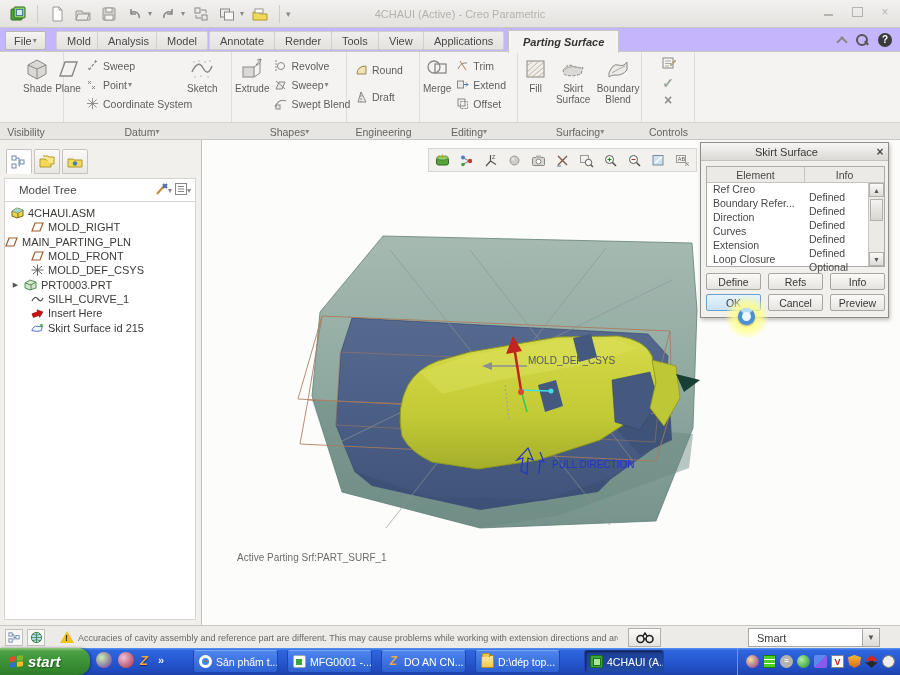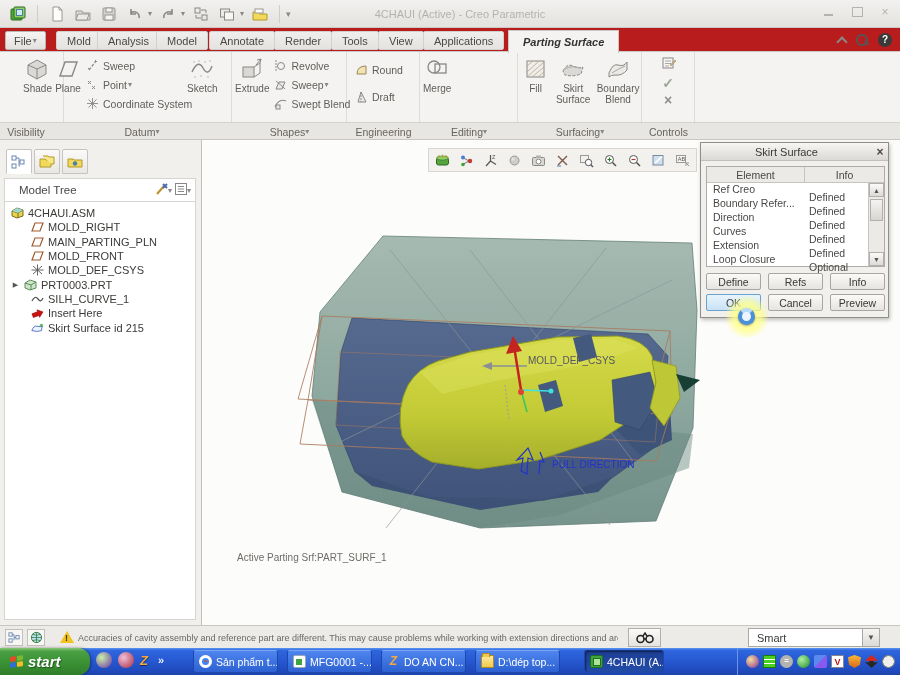--- a/index.html
+++ b/index.html
@@ -17,21 +17,21 @@
   .qsep { width:1px; height:18px; background:#cfcdc9; margin:0 3px; }
   .ddg { font-size:8px; color:#8a8886; margin-left:-3px; }
   .wtitle { position:absolute; left:0; right:0; text-align:center; color:#b4b2ae; font-size:11px; pointer-events:none;padding-left:20px; }
   .winctl { position:absolute; right:8px; top:6px; display:flex; gap:14px; }
   .wc { width:14px; height:12px; position:relative; }
   .wc-min::after { content:""; position:absolute; left:2px; bottom:2px; width:9px; height:2px; background:#b5b3af; }
   .wc-res::after { content:""; position:absolute; left:2px; top:1px; width:9px; height:8px; border:1.5px solid #b5b3af; }
   .wc-cls { color:#b5b3af; font-size:12px; line-height:12px; text-align:center; }
 
   
-  .menubar { position:absolute; left:0; top:28px; width:900px; height:24px; background:#b91c1c; border-bottom:1px solid #cbc9c5; }
+  .menubar { position:absolute; left:0; top:28px; width:900px; height:24px; background:#c4b5fd; border-bottom:1px solid #cbc9c5; }
   .filebtn { position:absolute; left:5px; top:3px; height:19px; padding:0 8px; background:linear-gradient(#f6f5f3,#e3e1de);
     border:1px solid #b9b7b3; border-radius:2px; display:flex; align-items:center; gap:4px; font-size:11px; color:#4a4846; }
   .mtab { position:absolute; top:3px; height:19px; padding:0 10px; display:flex; align-items:center;
     background:linear-gradient(#efeeec,#e5e3e0); border:1px solid #d2d0cc; border-radius:2px; color:#4a4846; }
   .mtab-active { position:absolute; top:2px; height:23px; padding:0 14px; display:flex; align-items:center;
     background:#f4f3f1; border:1px solid #c9c7c3; border-bottom:none; font-style:italic; font-weight:bold; color:#333; z-index:3; }
   .mb-icons { position:absolute; right:8px; top:5px; display:flex; gap:9px; align-items:center; }
   .chev { width:10px; height:10px; position:relative; }
   .chev::after { content:""; position:absolute; left:1px; top:3px; width:6px; height:6px; border-left:2px solid #8a8886; border-top:2px solid #8a8886; transform:rotate(45deg); }
   .mag { position:relative; width:13px; height:13px; }
@@ -369,20 +369,43 @@
   </div>
 
   <div class="rgroup" style="left:420px;width:98px;gap:2px;padding-left:3px">
     <div class="bbtn">
       <svg viewBox="0 0 24 24">
           <circle cx="9" cy="10" r="6" fill="none" stroke="#8a8886" stroke-width="1.3"></circle>
           <rect x="10" y="7" width="11" height="9" fill="none" stroke="#8a8886" stroke-width="1.3"></rect>
         </svg>
       <span>Merge</span>
     </div>
+    <div class="scol">
+      <div class="srow">
+        <svg viewBox="0 0 13 13">
+            <path d="M2 10 Q5 3 11 4" fill="none" stroke="#8a8886"></path>
+            <path d="M4 2 L10 11" stroke="#b07a4a"></path>
+          </svg>
+        <span>Trim</span>
+      </div>
+      <div class="srow">
+        <svg viewBox="0 0 13 13">
+            <rect x="1.5" y="3" width="6" height="7" fill="#eceae6" stroke="#8a8886"></rect>
+            <path d="M8 6.5 h4 M10 4.5 l2 2 -2 2" fill="none" stroke="#4a7eb0"></path>
+          </svg>
+        <span>Extend</span>
+      </div>
+      <div class="srow">
+        <svg viewBox="0 0 13 13">
+            <rect x="2" y="2" width="7" height="7" fill="none" stroke="#8a8886"></rect>
+            <rect x="4.5" y="4.5" width="7" height="7" fill="none" stroke="#8a8886" stroke-dasharray="2 1"></rect>
+          </svg>
+        <span>Offset</span>
+      </div>
+    </div>
   </div>
 
   <div class="rgroup" style="left:518px;width:124px;gap:1px;padding-left:2px">
     <div class="bbtn" style="width:34px">
       <svg viewBox="0 0 24 24">
           <rect x="3" y="4" width="17" height="16" fill="#f0eeea" stroke="#8a8886"></rect>
           <path d="M3 9 l6 -5 M3 15 l12 -11 M3 20 l17 -15 M8 20 l12 -10 M14 20 l6 -5" stroke="#b5a58a" stroke-width=".8"></path>
         </svg>
       <span>Fill</span>
     </div>
@@ -490,21 +513,21 @@
           <path d="M6 1 L12 3 L7 6 L1 4 Z" fill="#9ad7d0"></path>
         </svg>
       <span>4CHAUI.ASM</span>
     </div>
     <div class="trow" style="padding-left:26px">
       <svg viewBox="0 0 13 12">
           <path d="M1 10 L4 2 L12 2 L9 10 Z" fill="none" stroke="#a05a2c" stroke-width="1.2"></path>
         </svg>
       <span>MOLD_RIGHT</span>
     </div>
-    <div class="trow" style="padding-left:26px">
+    <div class="trow" style="">
       <svg viewBox="0 0 13 12">
           <path d="M1 10 L4 2 L12 2 L9 10 Z" fill="none" stroke="#a05a2c" stroke-width="1.2"></path>
         </svg>
       <span>MAIN_PARTING_PLN</span>
     </div>
     <div class="trow" style="padding-left:26px">
       <svg viewBox="0 0 13 12">
           <path d="M1 10 L4 2 L12 2 L9 10 Z" fill="none" stroke="#a05a2c" stroke-width="1.2"></path>
         </svg>
       <span>MOLD_FRONT</span>

